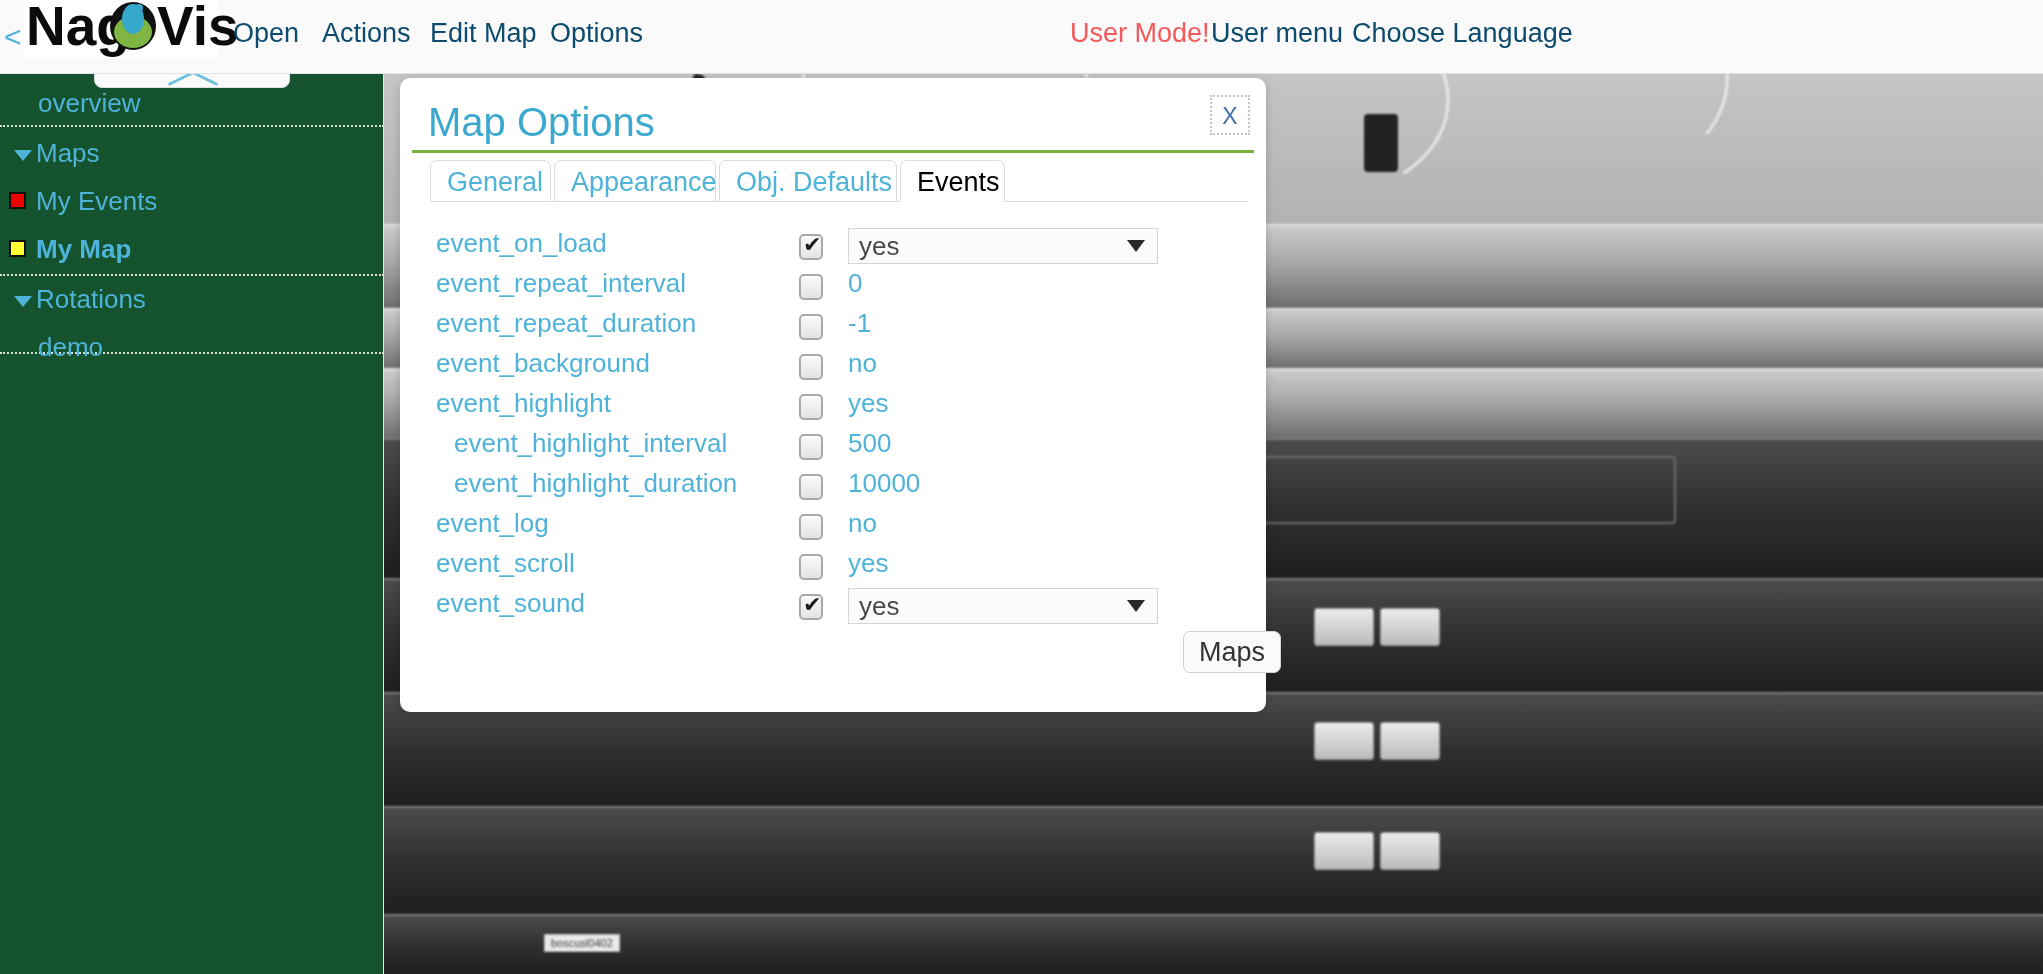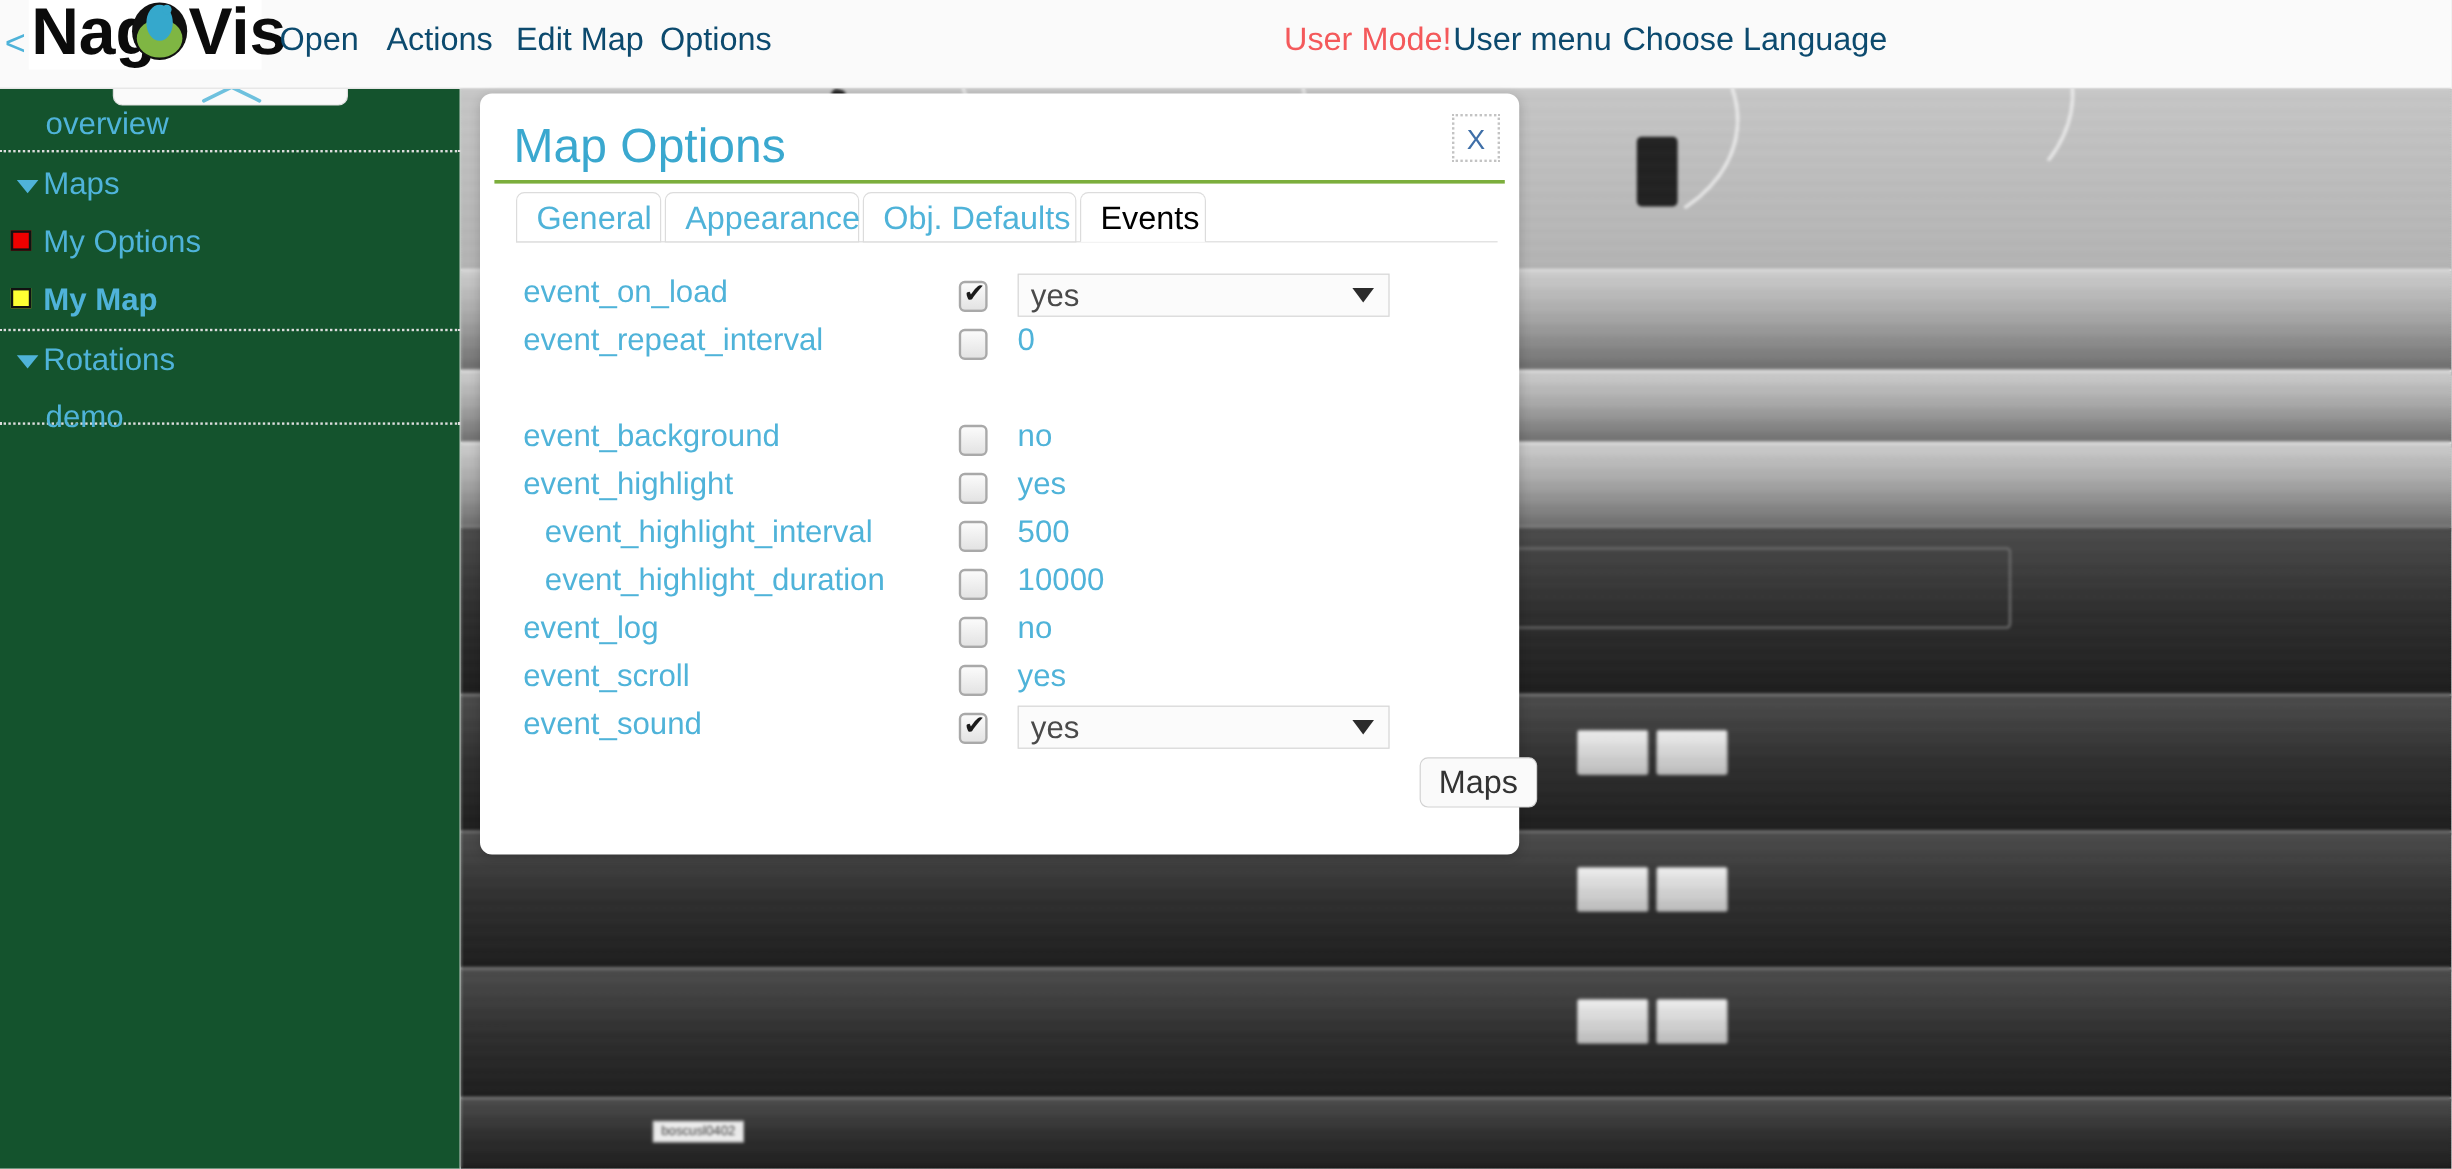--- a/index.html
+++ b/index.html
@@ -375,21 +375,21 @@
     <div class="side-sep" style="top:51px;"></div>
     <div class="side-sep" style="top:200px;"></div>
     <div class="side-sep" style="top:278px;"></div>
 
     <div class="side-entry" style="left:38px;top:14px;">overview</div>
 
     <div class="tri-down" style="left:14px;top:76px;"></div>
     <div class="side-entry" style="left:36px;top:64px;">Maps</div>
 
     <div class="state-box" style="left:9px;top:118px;background:#ee0000;"></div>
-    <div class="side-entry" style="left:36px;top:112px;">My Options</div>
+    <div class="side-entry" style="left:36px;top:112px;">My Events</div>
 
     <div class="state-box" style="left:9px;top:166px;background:#ffff33;"></div>
     <div class="side-entry bold" style="left:36px;top:160px;">My Map</div>
 
     <div class="tri-down" style="left:14px;top:222px;"></div>
     <div class="side-entry" style="left:36px;top:210px;">Rotations</div>
 
     <div class="side-entry" style="left:38px;top:258px;">demo</div>
   </div>
 
@@ -437,20 +437,25 @@
         <span class="sel-arrow"></span>
       </div>
     </div>
 
     <div class="row" style="top:190px;">
       <div class="row-label">event_repeat_interval</div>
       <div class="row-check"></div>
       <div class="row-value">0</div>
     </div>
 
+    <div class="row" style="top:230px;">
+      <div class="row-label">event_repeat_duration</div>
+      <div class="row-check"></div>
+      <div class="row-value">-1</div>
+    </div>
 
     <div class="row" style="top:270px;">
       <div class="row-label">event_background</div>
       <div class="row-check"></div>
       <div class="row-value">no</div>
     </div>
 
     <div class="row" style="top:310px;">
       <div class="row-label">event_highlight</div>
       <div class="row-check"></div>

